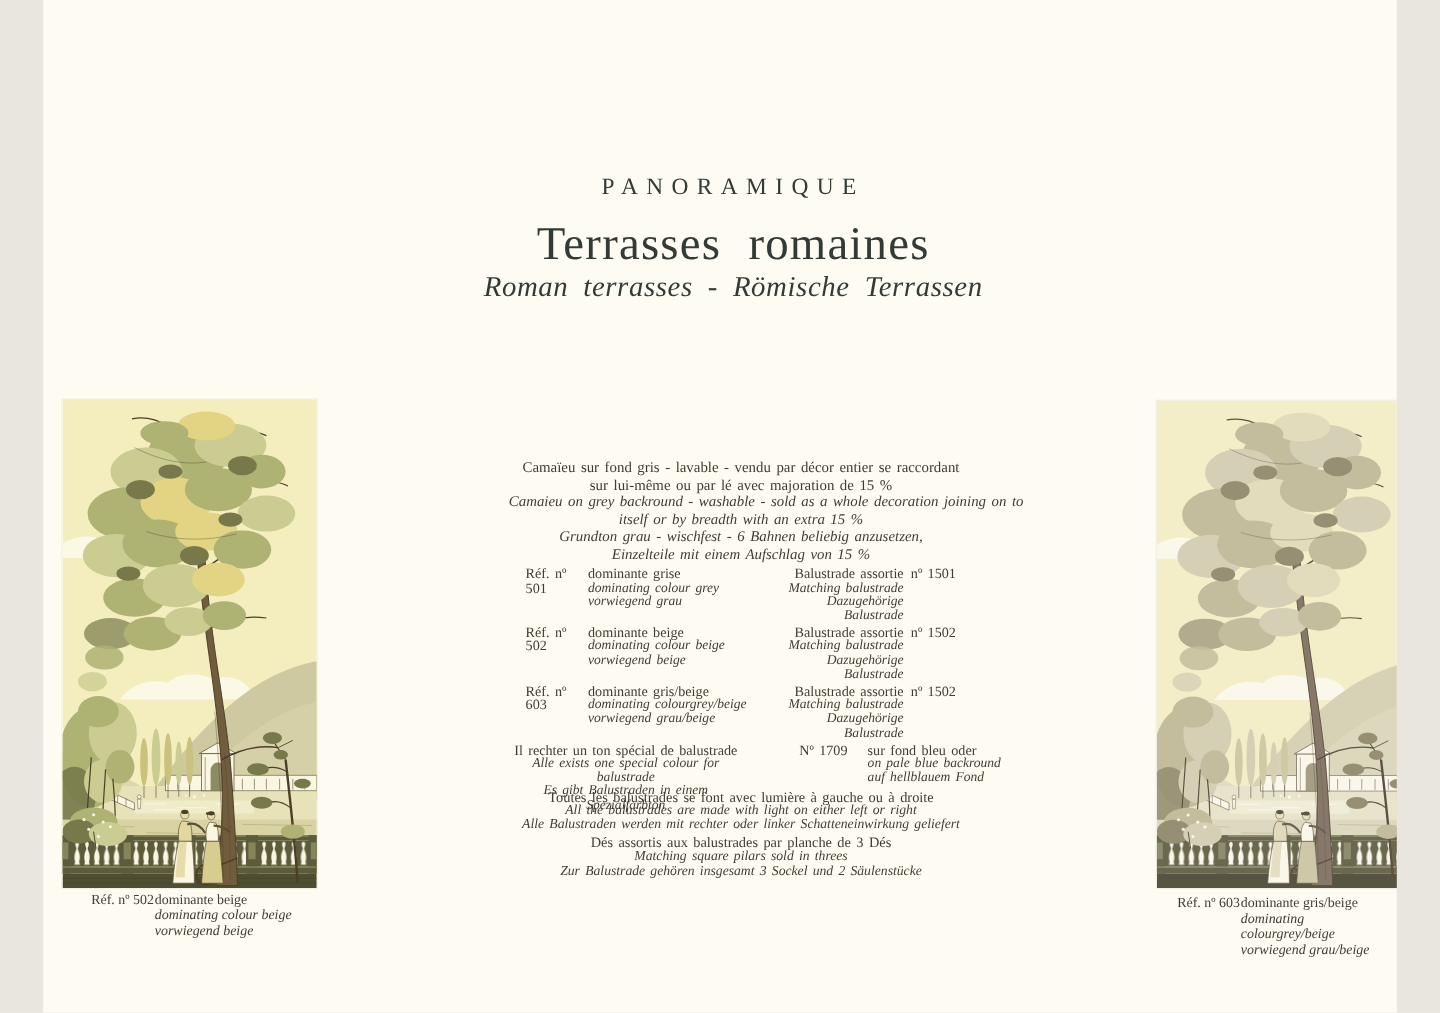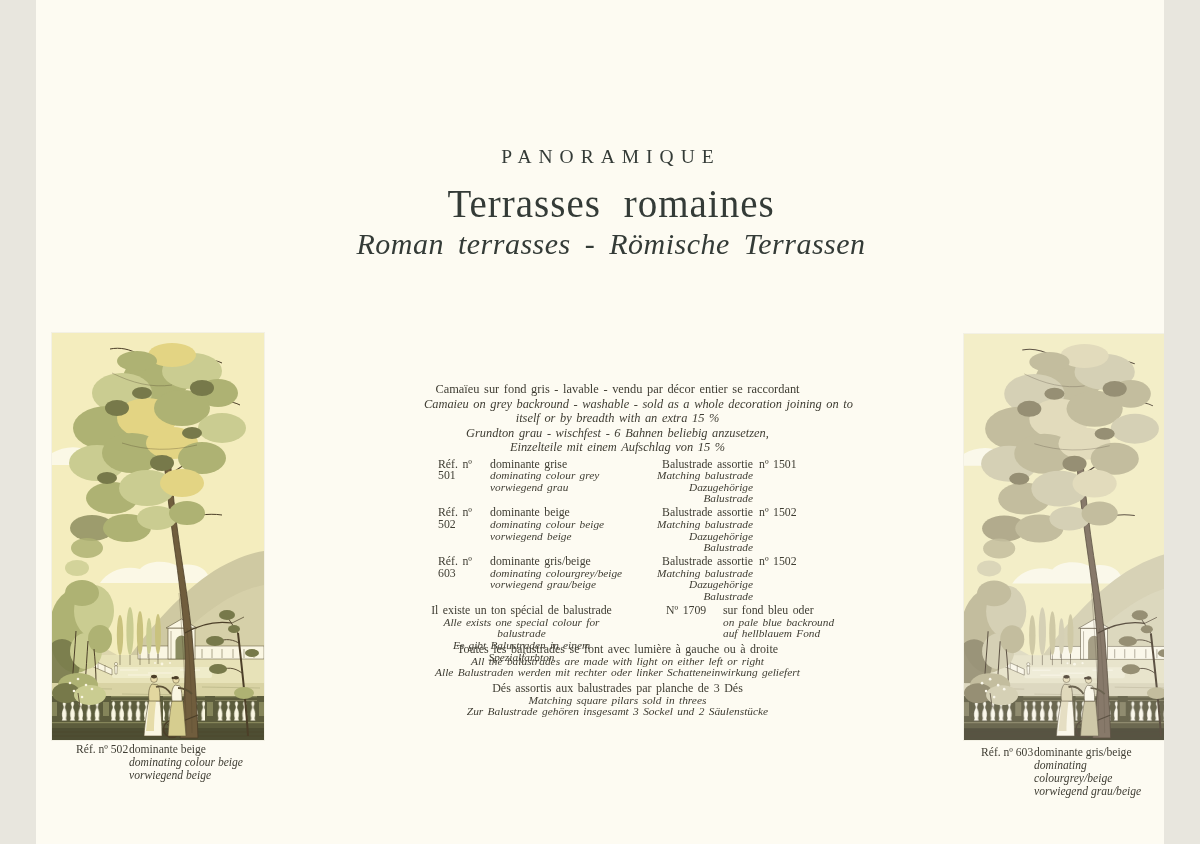--- a/index.html
+++ b/index.html
@@ -8,21 +8,21 @@
     background:var(--paper,#fdfbf2);
     font-family:"Liberation Serif",serif;color:var(--ink,#3f3d33);
     overflow:hidden;
   }
   
   .kicker{position:absolute;left:375px;top:146px;width:400px;text-align:center;
     font-size:19.5px;letter-spacing:7px;color:var(--heading,#343b37);white-space:nowrap;}
   .main-title{position:absolute;left:275px;top:181px;width:600px;text-align:center;
     font-size:39px;word-spacing:12px;letter-spacing:1px;color:var(--heading,#343b37);white-space:nowrap;}
   .sub-title{position:absolute;left:275px;top:227px;width:600px;text-align:center;
-    font-size:30px;font-style:italic;word-spacing:6px;letter-spacing:0.5px;
+    font-size:24px;font-style:italic;word-spacing:6px;letter-spacing:0.5px;
     color:var(--heading,#343b37);white-space:nowrap;}
   
   .center-col{position:absolute;left:375px;top:382px;width:400px;font-size:12.4px;
     line-height:14.5px;word-spacing:1.5px;text-align:center;}
   .center-col .line{white-space:nowrap;margin-left:13px;}
   .it{font-style:italic;}
   .tbl{margin-top:4px;text-align:left;}
   .row{display:flex;line-height:11.6px;margin-bottom:2.5px;font-size:11.8px;}
   .row .c-ref{flex:none;width:52px;margin-left:27px;}
   .row .c-desc{flex:none;width:150px;}
@@ -60,20 +60,21 @@
 
 <div class="sheet" style="--paper: #fdfbf2; --ink: #3f3d33; --heading: #343b37;">
 
   <div class="kicker">PANORAMIQUE</div>
   <div class="main-title">Terrasses romaines</div>
   <div class="sub-title">Roman terrasses - Römische Terrassen</div>
 
   <div class="center-col">
     <p style="margin:0">
       <span class="line" style="display:block">Camaïeu sur fond gris - lavable - vendu par décor entier se raccordant</span>
+      <span class="line" style="display:block">sur lui-même ou par lé avec majoration de 15 %</span>
     </p>
     <p style="margin:0" class="it">
       <span class="line" style="display:block">Camaieu on grey backround - washable - sold as a whole decoration joining on to</span>
       <span class="line" style="display:block">itself or by breadth with an extra 15 %</span>
     </p>
     <p style="margin:0" class="it">
       <span class="line" style="display:block">Grundton grau - wischfest - 6 Bahnen beliebig anzusetzen,</span>
       <span class="line" style="display:block">Einzelteile mit einem Aufschlag von 15 %</span>
     </p>
 
@@ -117,21 +118,21 @@
           <div>Balustrade assortie</div>
           <div class="it sm">Matching balustrade</div>
           <div class="it sm">Dazugehörige Balustrade</div>
         </div>
         <div class="c-num">nº 1502</div>
       </div>
     </div>
 
     <div class="sp">
       <div class="sp-left">
-        <div>Il existe un ton spécial de balustrade</div>
+        <div>Il rechter un ton spécial de balustrade</div>
         <div class="it sm">Alle exists one special colour for balustrade</div>
         <div class="it sm">Es gibt Balustraden in einem Spezialfarbton</div>
       </div>
       <div class="sp-num">Nº 1709</div>
       <div class="sp-right">
         <div>sur fond bleu oder</div>
         <div class="it sm">on pale blue backround</div>
         <div class="it sm">auf hellblauem Fond</div>
       </div>
     </div>

